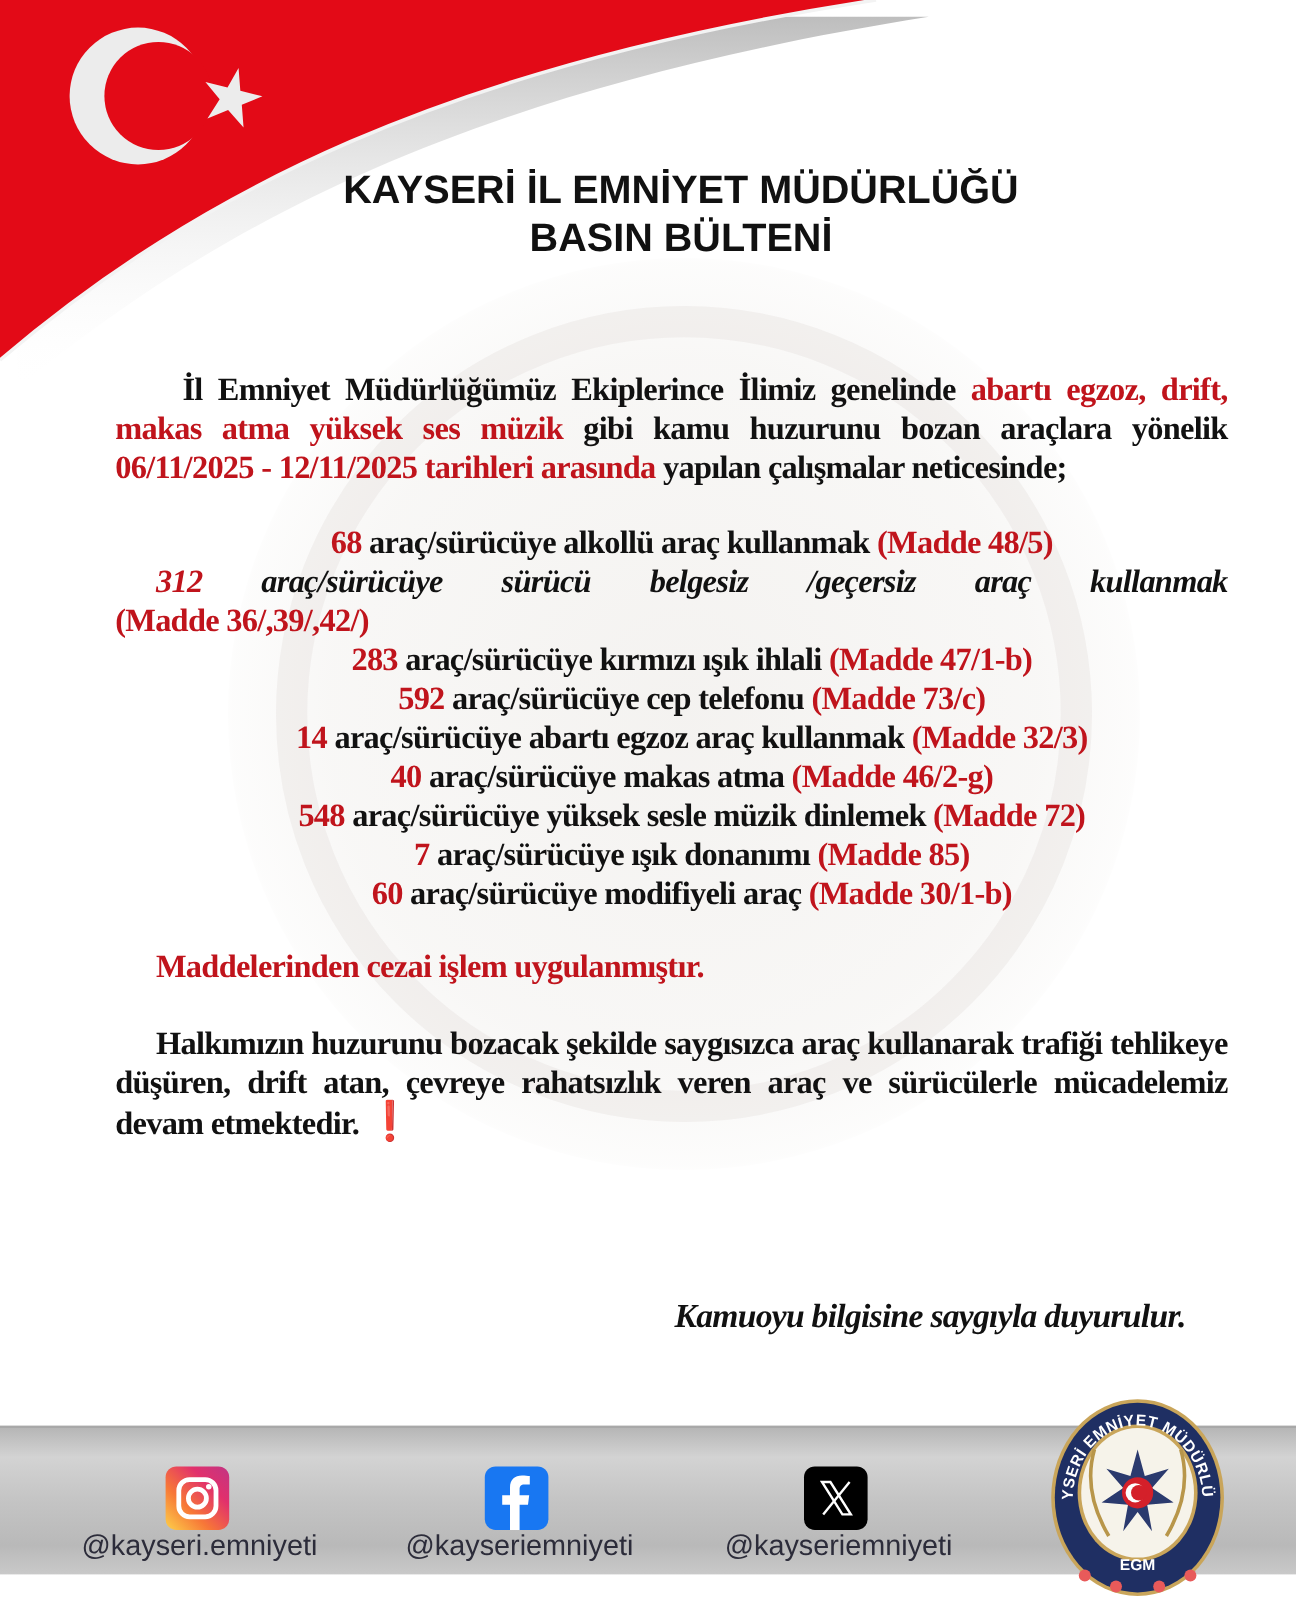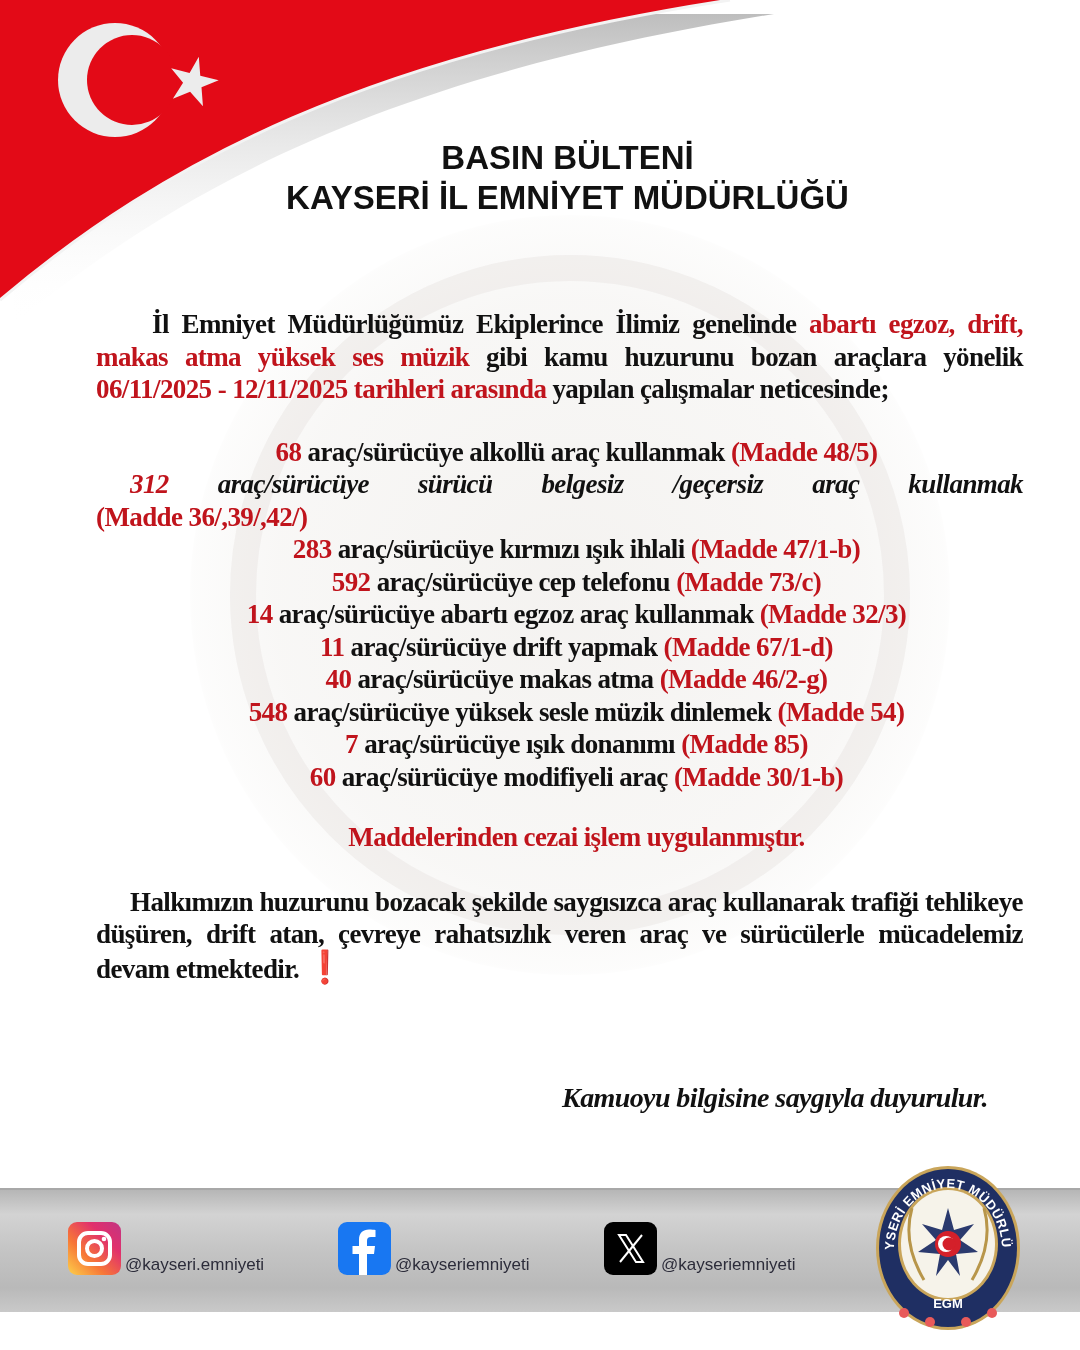--- a/index.html
+++ b/index.html
@@ -31,35 +31,35 @@
     letter-spacing: -0.6px;
     margin-top: 28px;
   }
   .red { color: #c0141c; }
   .intro { text-align: justify; text-indent: 56px; margin: 0; }
   .list { margin-top: 30px; }
   .item { padding-left: 34px; margin: 0; text-align: center; }
   .item.wrap { text-align: justify; text-align-last: left; }
   .item.wrap .first { display: block; text-align: justify; text-align-last: justify; font-style: italic; }
   .hanging { margin-left: -34px; }
-  .result { margin-top: 28px; padding-left: 34px; text-align: center; }
+  .result { margin-top: 28px; padding-left: 34px; }
   .closing { margin-top: 32px; text-align: justify; text-indent: 34px; }
   .excl { color: #d21f26; font-size: 32px; }
   .sign {
     position: absolute; right: 92px; top: 1082px; font-style: italic; font-weight: bold;
     font-size: 28px; color: #111; letter-spacing: -0.6px;
   }
   .footer-band {
     position: absolute; left: 0; top: 1188px; width: 1080px; height: 122px;
     background: linear-gradient(to bottom, #b6b6b6 0%, #d3d3d3 20%, #c4c4c4 50%, #b9b9b9 80%, #c9c9c9 100%);
     border-top: 2px solid #a8a8a8;
   }
   .social {
-    position: absolute; top: 1222px; display: flex; align-items: flex-end;
-    font-family: "Liberation Sans", sans-serif; font-size: 17px; color: #2c2c3a;
+    position: absolute; top: 1222px; display: flex; align-items: center;
+    font-family: "Liberation Sans", sans-serif; font-size: 24px; color: #2c2c3a; flex-direction: column;
   }
   .social .ico { width: 53px; height: 53px; border-radius: 9px; margin-right: 4px; position: relative; }
   .ig { background: linear-gradient(45deg, #fdd14a 0%, #f77737 35%, #e1306c 70%, #c13584 100%); }
   .fb { background: #1877f2; }
   .xx { background: #000; }
   .badge { position: absolute; left: 872px; top: 1158px; width: 152px; height: 178px; }
 </style>
 </head>
 <body>
 
@@ -77,36 +77,35 @@
   <path d="M0,300 C165,160 370,55 730,0 L0,0 Z" fill="#e30a17"></path>
   <path d="M0,300 C165,160 370,55 730,0" fill="none" stroke="#f3f3f3" stroke-width="3"></path>
   <g>
     <circle cx="115" cy="80" r="57" fill="#ececec"></circle>
     <circle cx="132" cy="80" r="45" fill="#e30a17"></circle>
     <polygon fill="#ececec" points="193,56 199,74 218,74 203,85 209,103 193,92 178,103 184,85 169,74 188,74" transform="rotate(14 193 80)"></polygon>
   </g>
 </svg>
 
 <div class="title">
+  <div>KAYSERİ İL EMNİYET MÜDÜRLÜĞÜ</div>
   <div>BASIN BÜLTENİ</div>
-  <div>KAYSERİ İL EMNİYET MÜDÜRLÜĞÜ</div>
 </div>
 
 <div class="content">
   <p class="intro"><span>İl Emniyet Müdürlüğümüz Ekiplerince İlimiz genelinde </span><span class="red">abartı egzoz, drift,  makas atma yüksek ses müzik</span><span> gibi kamu huzurunu bozan araçlara yönelik </span><span class="red">06/11/2025 - 12/11/2025 tarihleri arasında</span><span> yapılan çalışmalar neticesinde;</span></p>
 
   <div class="list">
     <p class="item"><span class="red">68</span><span> araç/sürücüye alkollü araç kullanmak </span><span class="red">(Madde 48/5)</span></p>
     <p class="item wrap"><span class="first"><span class="red">312</span><span> araç/sürücüye sürücü belgesiz /geçersiz araç kullanmak</span></span><span class="red hanging">(Madde 36/,39/,42/)</span></p>
     <p class="item"><span class="red">283</span><span> araç/sürücüye kırmızı ışık ihlali  </span><span class="red">(Madde 47/1-b)</span></p>
     <p class="item"><span class="red">592</span><span> araç/sürücüye cep telefonu </span><span class="red">(Madde 73/c)</span></p>
     <p class="item"><span class="red">14</span><span> araç/sürücüye abartı egzoz araç kullanmak </span><span class="red">(Madde 32/3)</span></p>
-    <p class="item"><span class="red">11</span><span> araç/sürücüye drift yapmak </span><span class="red">(Madde 67/1-d)</span></p>
     <p class="item"><span class="red">40</span><span> araç/sürücüye makas atma </span><span class="red">(Madde 46/2-g)</span></p>
-    <p class="item"><span class="red">548</span><span> araç/sürücüye yüksek sesle müzik dinlemek </span><span class="red">(Madde 54)</span></p>
+    <p class="item"><span class="red">548</span><span> araç/sürücüye yüksek sesle müzik dinlemek </span><span class="red">(Madde 72)</span></p>
     <p class="item"><span class="red">7</span><span> araç/sürücüye ışık donanımı </span><span class="red">(Madde 85)</span></p>
     <p class="item"><span class="red">60</span><span> araç/sürücüye modifiyeli araç </span><span class="red">(Madde 30/1-b)</span></p>
   </div>
 
   <div class="result red">Maddelerinden cezai işlem uygulanmıştır.</div>
 
   <p class="closing"><span>Halkımızın huzurunu bozacak şekilde saygısızca araç kullanarak trafiği tehlikeye düşüren, drift atan, çevreye rahatsızlık veren araç ve sürücülerle mücadelemiz devam etmektedir. </span><span class="excl">❗</span></p>
 </div>
 
 <div class="sign">Kamuoyu bilgisine saygıyla duyurulur.</div>

